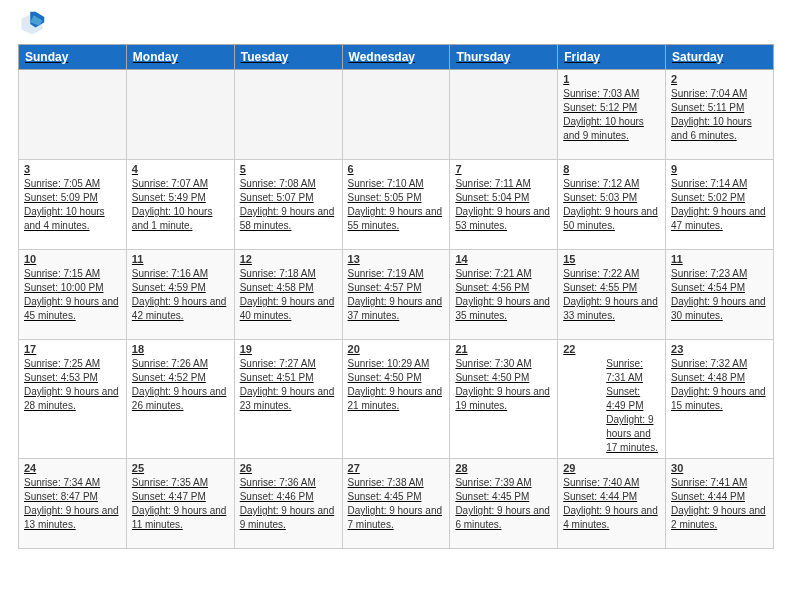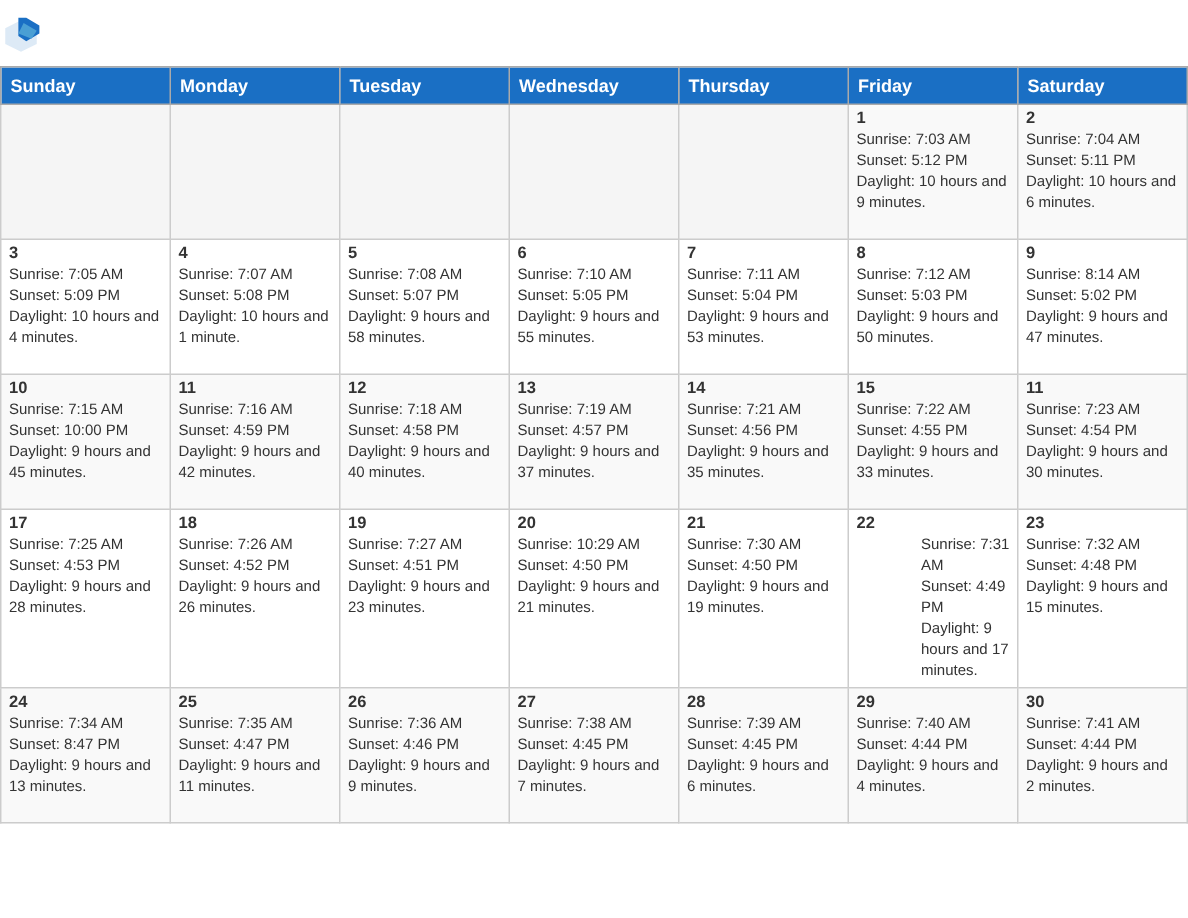--- a/index.html
+++ b/index.html
@@ -6,21 +6,22 @@
     body {
       width: 792px;
       height: 612px;
       font-family: Arial, sans-serif;
       background: #fff;
       overflow: hidden;
     }
     .page {
       width: 792px;
       height: 448px;
-      padding: 10px 0;
+      padding: 10px 18px;
+      text-decoration: underline;
     }
     .header {
       display: flex;
       align-items: flex-start;
       justify-content: space-between;
       margin-bottom: 6px;
     }
     .logo {
       display: flex;
       align-items: center;
@@ -152,21 +153,21 @@
         <tr>
           <td>
             <span class="day-number">3</span>
             <div class="day-info" style="white-space: pre-line;">Sunrise: 7:05 AM
 Sunset: 5:09 PM
 Daylight: 10 hours and 4 minutes.</div>
           </td>
           <td>
             <span class="day-number">4</span>
             <div class="day-info" style="white-space: pre-line;">Sunrise: 7:07 AM
-Sunset: 5:08 PM
+Sunset: 5:49 PM
 Daylight: 10 hours and 1 minute.</div>
           </td>
           <td>
             <span class="day-number">5</span>
             <div class="day-info" style="white-space: pre-line;">Sunrise: 7:08 AM
 Sunset: 5:07 PM
 Daylight: 9 hours and 58 minutes.</div>
           </td>
           <td>
             <span class="day-number">6</span>
@@ -181,21 +182,21 @@
 Daylight: 9 hours and 53 minutes.</div>
           </td>
           <td>
             <span class="day-number">8</span>
             <div class="day-info" style="white-space: pre-line;">Sunrise: 7:12 AM
 Sunset: 5:03 PM
 Daylight: 9 hours and 50 minutes.</div>
           </td>
           <td>
             <span class="day-number">9</span>
-            <div class="day-info" style="white-space: pre-line;">Sunrise: 8:14 AM
+            <div class="day-info" style="white-space: pre-line;">Sunrise: 7:14 AM
 Sunset: 5:02 PM
 Daylight: 9 hours and 47 minutes.</div>
           </td>
         </tr>
         <tr>
           <td>
             <span class="day-number">10</span>
             <div class="day-info" style="white-space: pre-line;">Sunrise: 7:15 AM
 Sunset: 10:00 PM
 Daylight: 9 hours and 45 minutes.</div>

